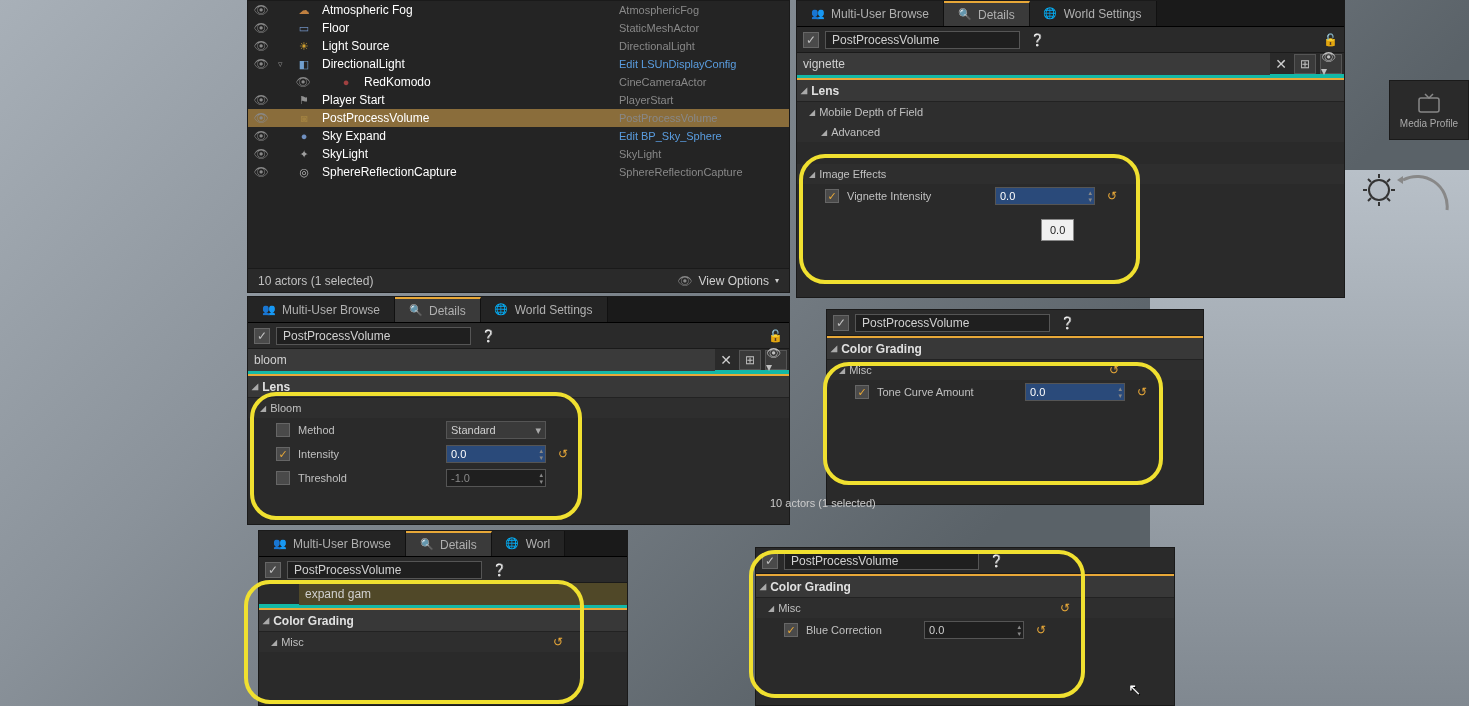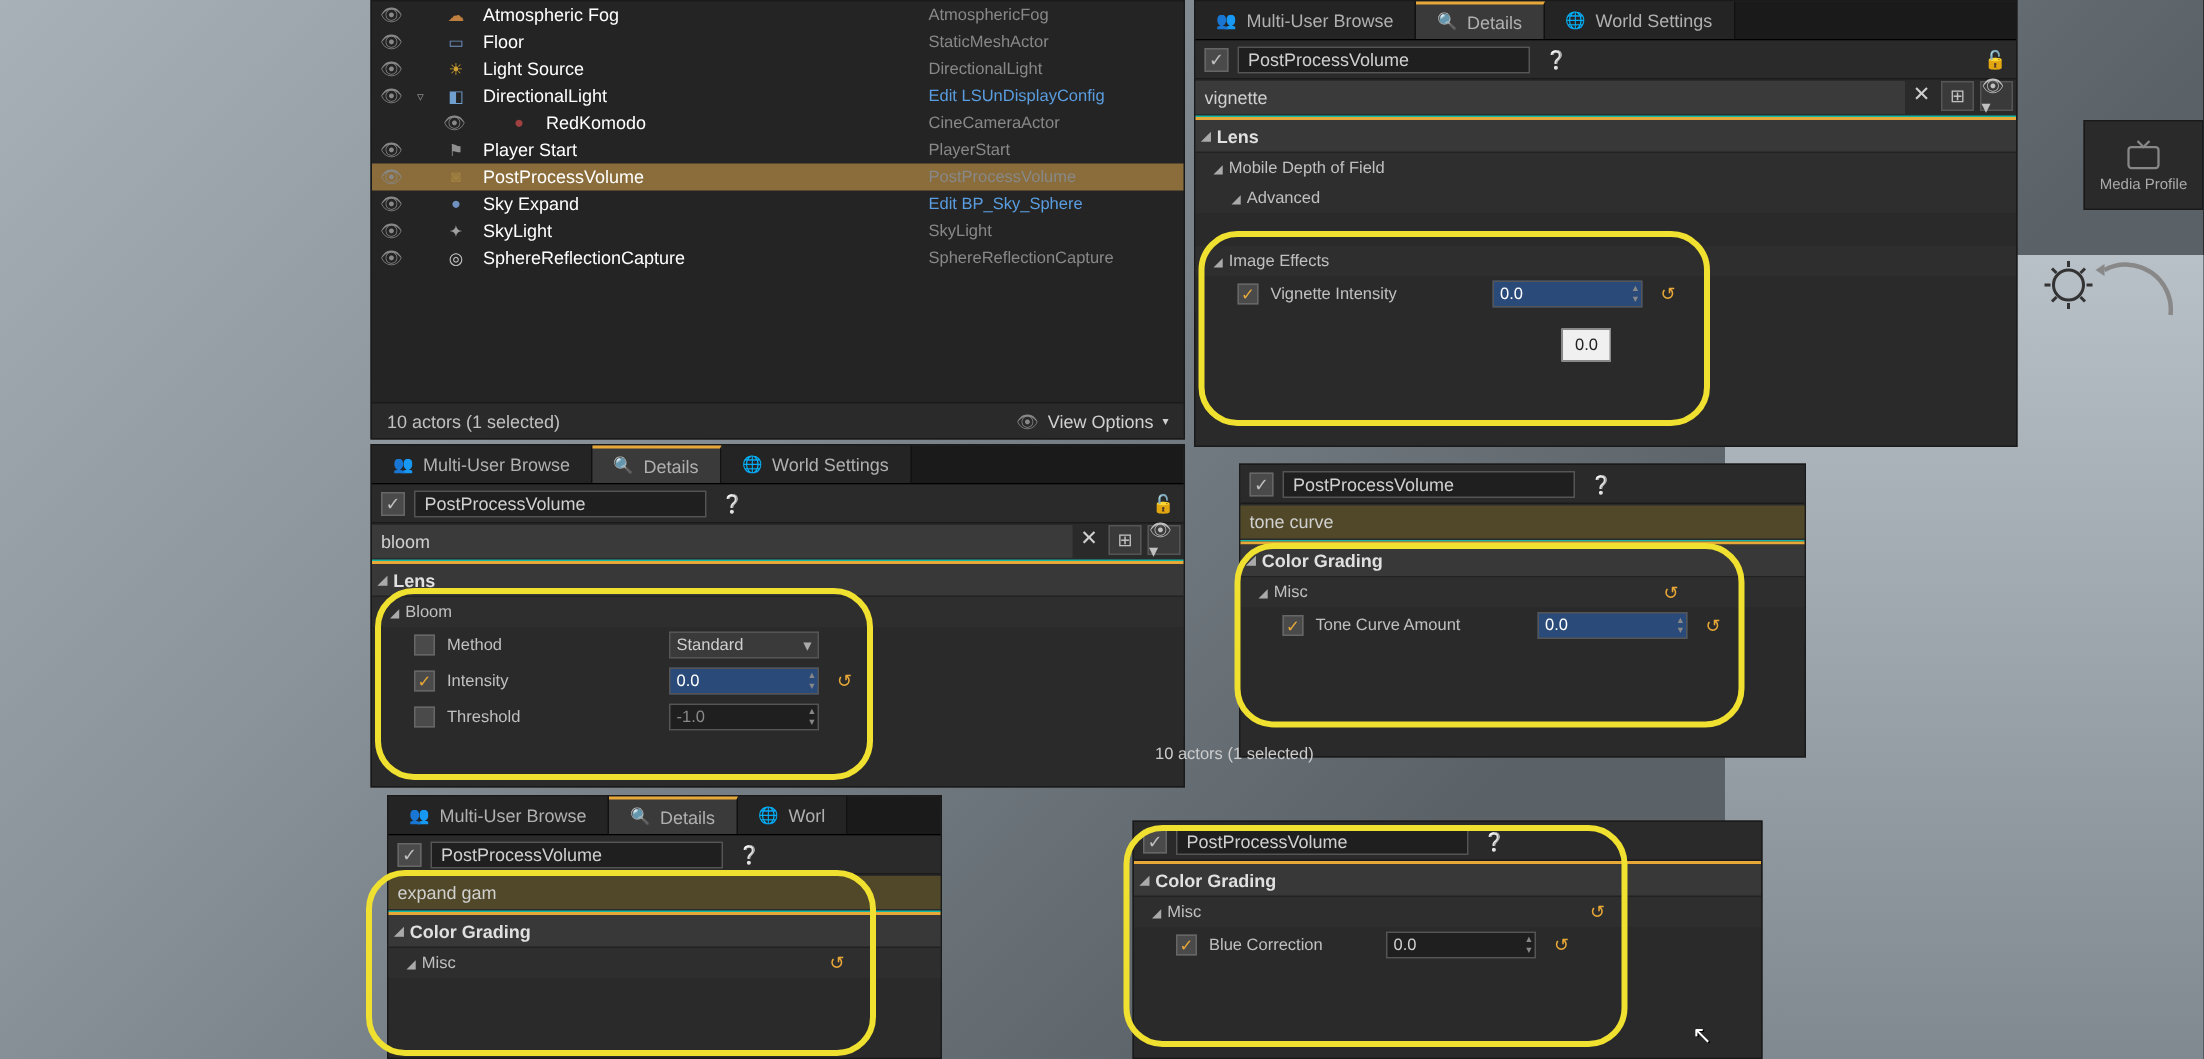--- a/index.html
+++ b/index.html
@@ -24,21 +24,21 @@
 
 
 .details{background:#2a2a2a}
 .tabs{display:flex;height:26px;background:#1a1a1a;border-bottom:1px solid #000}
 .tab{display:flex;align-items:center;gap:6px;padding:0 14px;background:#242424;border-right:1px solid #111;color:#b0b0b0;cursor:pointer;font-family:Arial}
 .tab.active{background:#3a3a3a;border-top:2px solid #e8a838}
 .tab-icon{width:14px;height:14px;display:inline-flex;align-items:center;justify-content:center;font-size:11px}
 .breadcrumb{display:flex;align-items:center;height:26px;padding:0 6px;gap:6px;background:#2a2a2a;border-bottom:1px solid #1a1a1a}
 .bc-check{width:16px;height:16px;background:#4a4a4a;border:1px solid #666;display:flex;align-items:center;justify-content:center}
 .bc-input{background:#1f1f1f;border:1px solid #555;color:#d0d0d0;padding:2px 6px;height:18px;font-size:12px;flex:0 0 auto;width:195px}
-.search-row{display:flex;height:24px;background:#2a2a2a;border-bottom:1px solid #14b8a6;padding:0;margin-top:1px}
+.search-row{display:flex;align-items:center;height:24px;background:#2a2a2a;border-bottom:4px solid #14b8a6;padding:0;margin-top:1px}
 .search-input{flex:1;background:#3a3a3a;border:none;color:#d0d0d0;padding:4px 6px;font-size:12px;height:22px;outline:none}
 .search-x{width:22px;text-align:center;font-size:14px;color:#d0d0d0;cursor:pointer}
 .search-btn{width:22px;height:20px;background:#3a3a3a;border:1px solid #555;margin:0 2px;display:flex;align-items:center;justify-content:center;cursor:pointer}
 .orange-line{height:2px;background:#e8a838}
 .cat{display:flex;align-items:center;height:22px;padding:0 4px;gap:4px;background:#383838;color:#e0e0e0;font-weight:bold;border-bottom:1px solid #222}
 .cat .tri{font-size:8px;color:#aaa}
 .sub{display:flex;align-items:center;height:20px;padding:0 4px 0 12px;gap:4px;background:#2e2e2e;color:#c0c0c0;font-size:11px}
 .sub .tri{font-size:8px;color:#aaa}
 .prop{display:flex;align-items:center;height:24px;padding:0 4px 0 28px;gap:8px;background:#2a2a2a}
 .prop-check{width:14px;height:14px;background:#4a4a4a;border:1px solid #666;display:flex;align-items:center;justify-content:center}
@@ -273,23 +273,20 @@
   </div>
 </div>
 <div class="highlight" style="left:250px;top:392px;width:332px;height:128px"></div>
 
 <div class="panel details" style="left:826px;top:309px;width:378px;height:196px">
   <div class="breadcrumb">
     <span class="bc-check">✓</span>
     <input class="bc-input" value="PostProcessVolume" style="">
     <span style="color:#888;margin-left:4px">❔</span>
   </div>
-  <div class="search-row">
-    <input class="search-input" style="background: rgb(80, 72, 40);" value="tone curve">
-  </div>
   <div class="orange-line"></div>
   <div class="cat">
       <span class="tri">◢</span>
       <span>Color Grading</span>
     </div>
   <div class="sub">
       <span class="tri">◢</span>
       <span>Misc</span>
       <span class="reset" style="margin-left:auto;margin-right:80px">↺</span>
     </div>
@@ -320,21 +317,21 @@
         <span class="tab-icon">🌐</span>
         <span>Worl</span>
       </div>
   </div>
   <div class="breadcrumb">
     <span class="bc-check">✓</span>
     <input class="bc-input" value="PostProcessVolume" style="">
     <span style="color:#888;margin-left:4px">❔</span>
   </div>
   <div class="search-row">
-    <input class="search-input" style="background: rgb(80, 72, 40);" value="expand gam">
+    <input class="search-input" style="background: rgb(80, 72, 40); margin-left: 40px;" value="expand gam">
   </div>
   <div class="orange-line"></div>
   <div class="cat">
       <span class="tri">◢</span>
       <span>Color Grading</span>
     </div>
   <div class="sub">
       <span class="tri">◢</span>
       <span>Misc</span>
       <span class="reset" style="margin-left:auto;margin-right:60px">↺</span>

